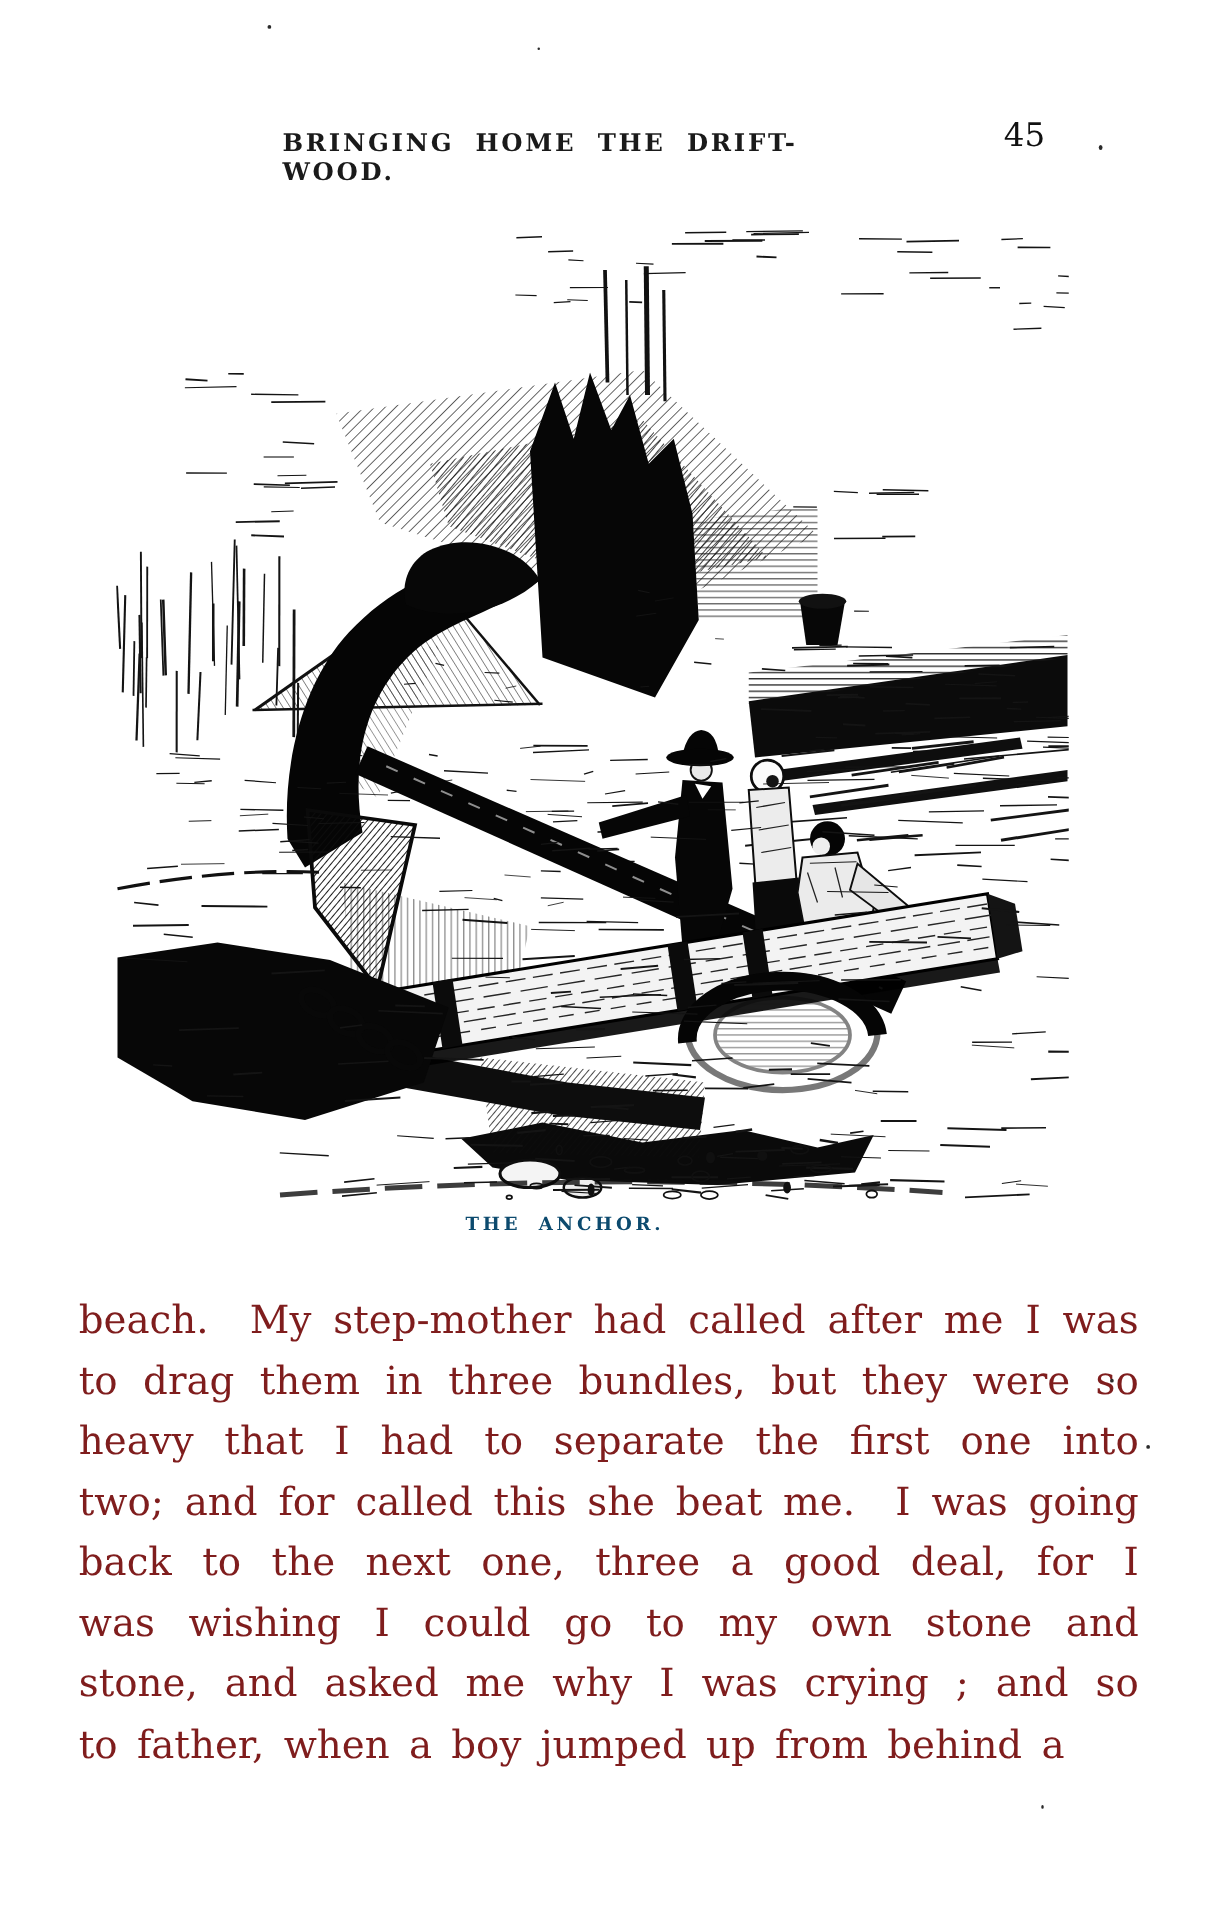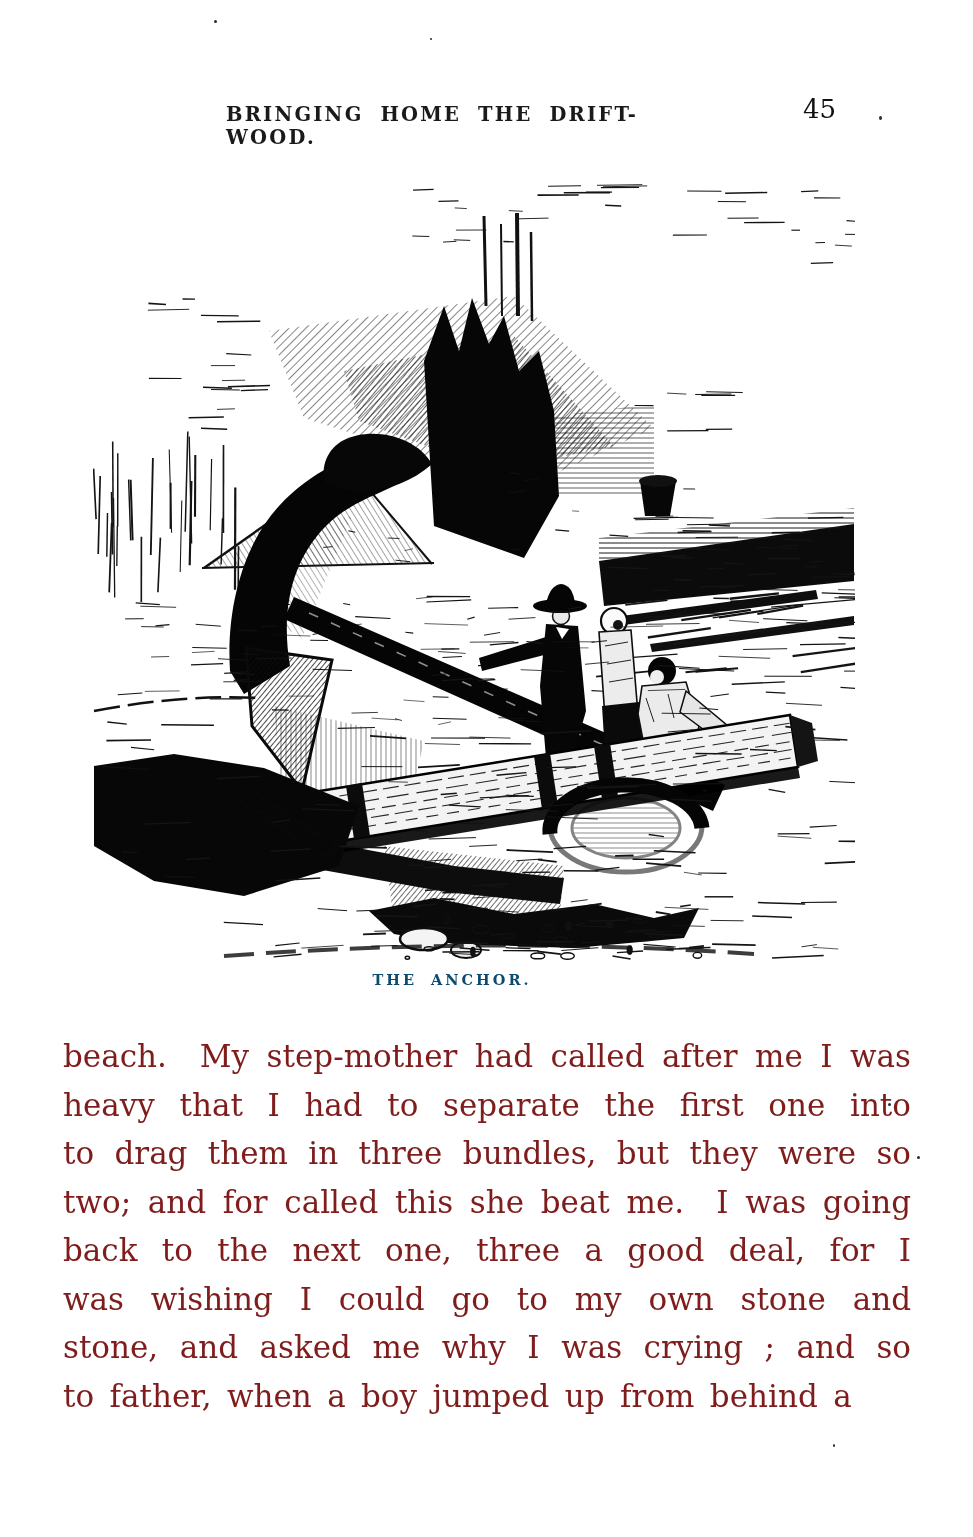--- a/index.html
+++ b/index.html
@@ -586,22 +586,22 @@
           <ellipse cx="454.0" cy="762.6" rx="5.6" ry="3.5" fill="none" stroke="#101010" stroke-width="1.4"></ellipse>
           <ellipse cx="473.5" cy="790.0" rx="6.8" ry="3.2" fill="none" stroke="#101010" stroke-width="1.4"></ellipse>
         </g>
   </svg>
   </figure>
 
   <div class="caption">THE ANCHOR.</div>
 
   <div class="body-text">
     <div class="line">beach.  My step-mother had called after me I was</div>
+    <div class="line">to drag them in three bundles, but they were so</div>
     <div class="line">heavy that I had to separate the first one into</div>
-    <div class="line">to drag them in three bundles, but they were so</div>
     <div class="line">two; and for called this she beat me.  I was going</div>
     <div class="line">back to the next one, three a good deal, for I</div>
     <div class="line">was wishing I could go to my own stone and</div>
     <div class="line">stone, and asked me why I was crying ; and so</div>
     <div class="line">to father, when a boy jumped up from behind a</div>
   </div>
 
   <i class="sp" style="left:214px;top:20px;width:3px;height:3px"></i>
   <i class="sp" style="left:430px;top:38px;width:2px;height:2px"></i>
   <i class="sp" style="left:879px;top:116px;width:3px;height:4px"></i>

